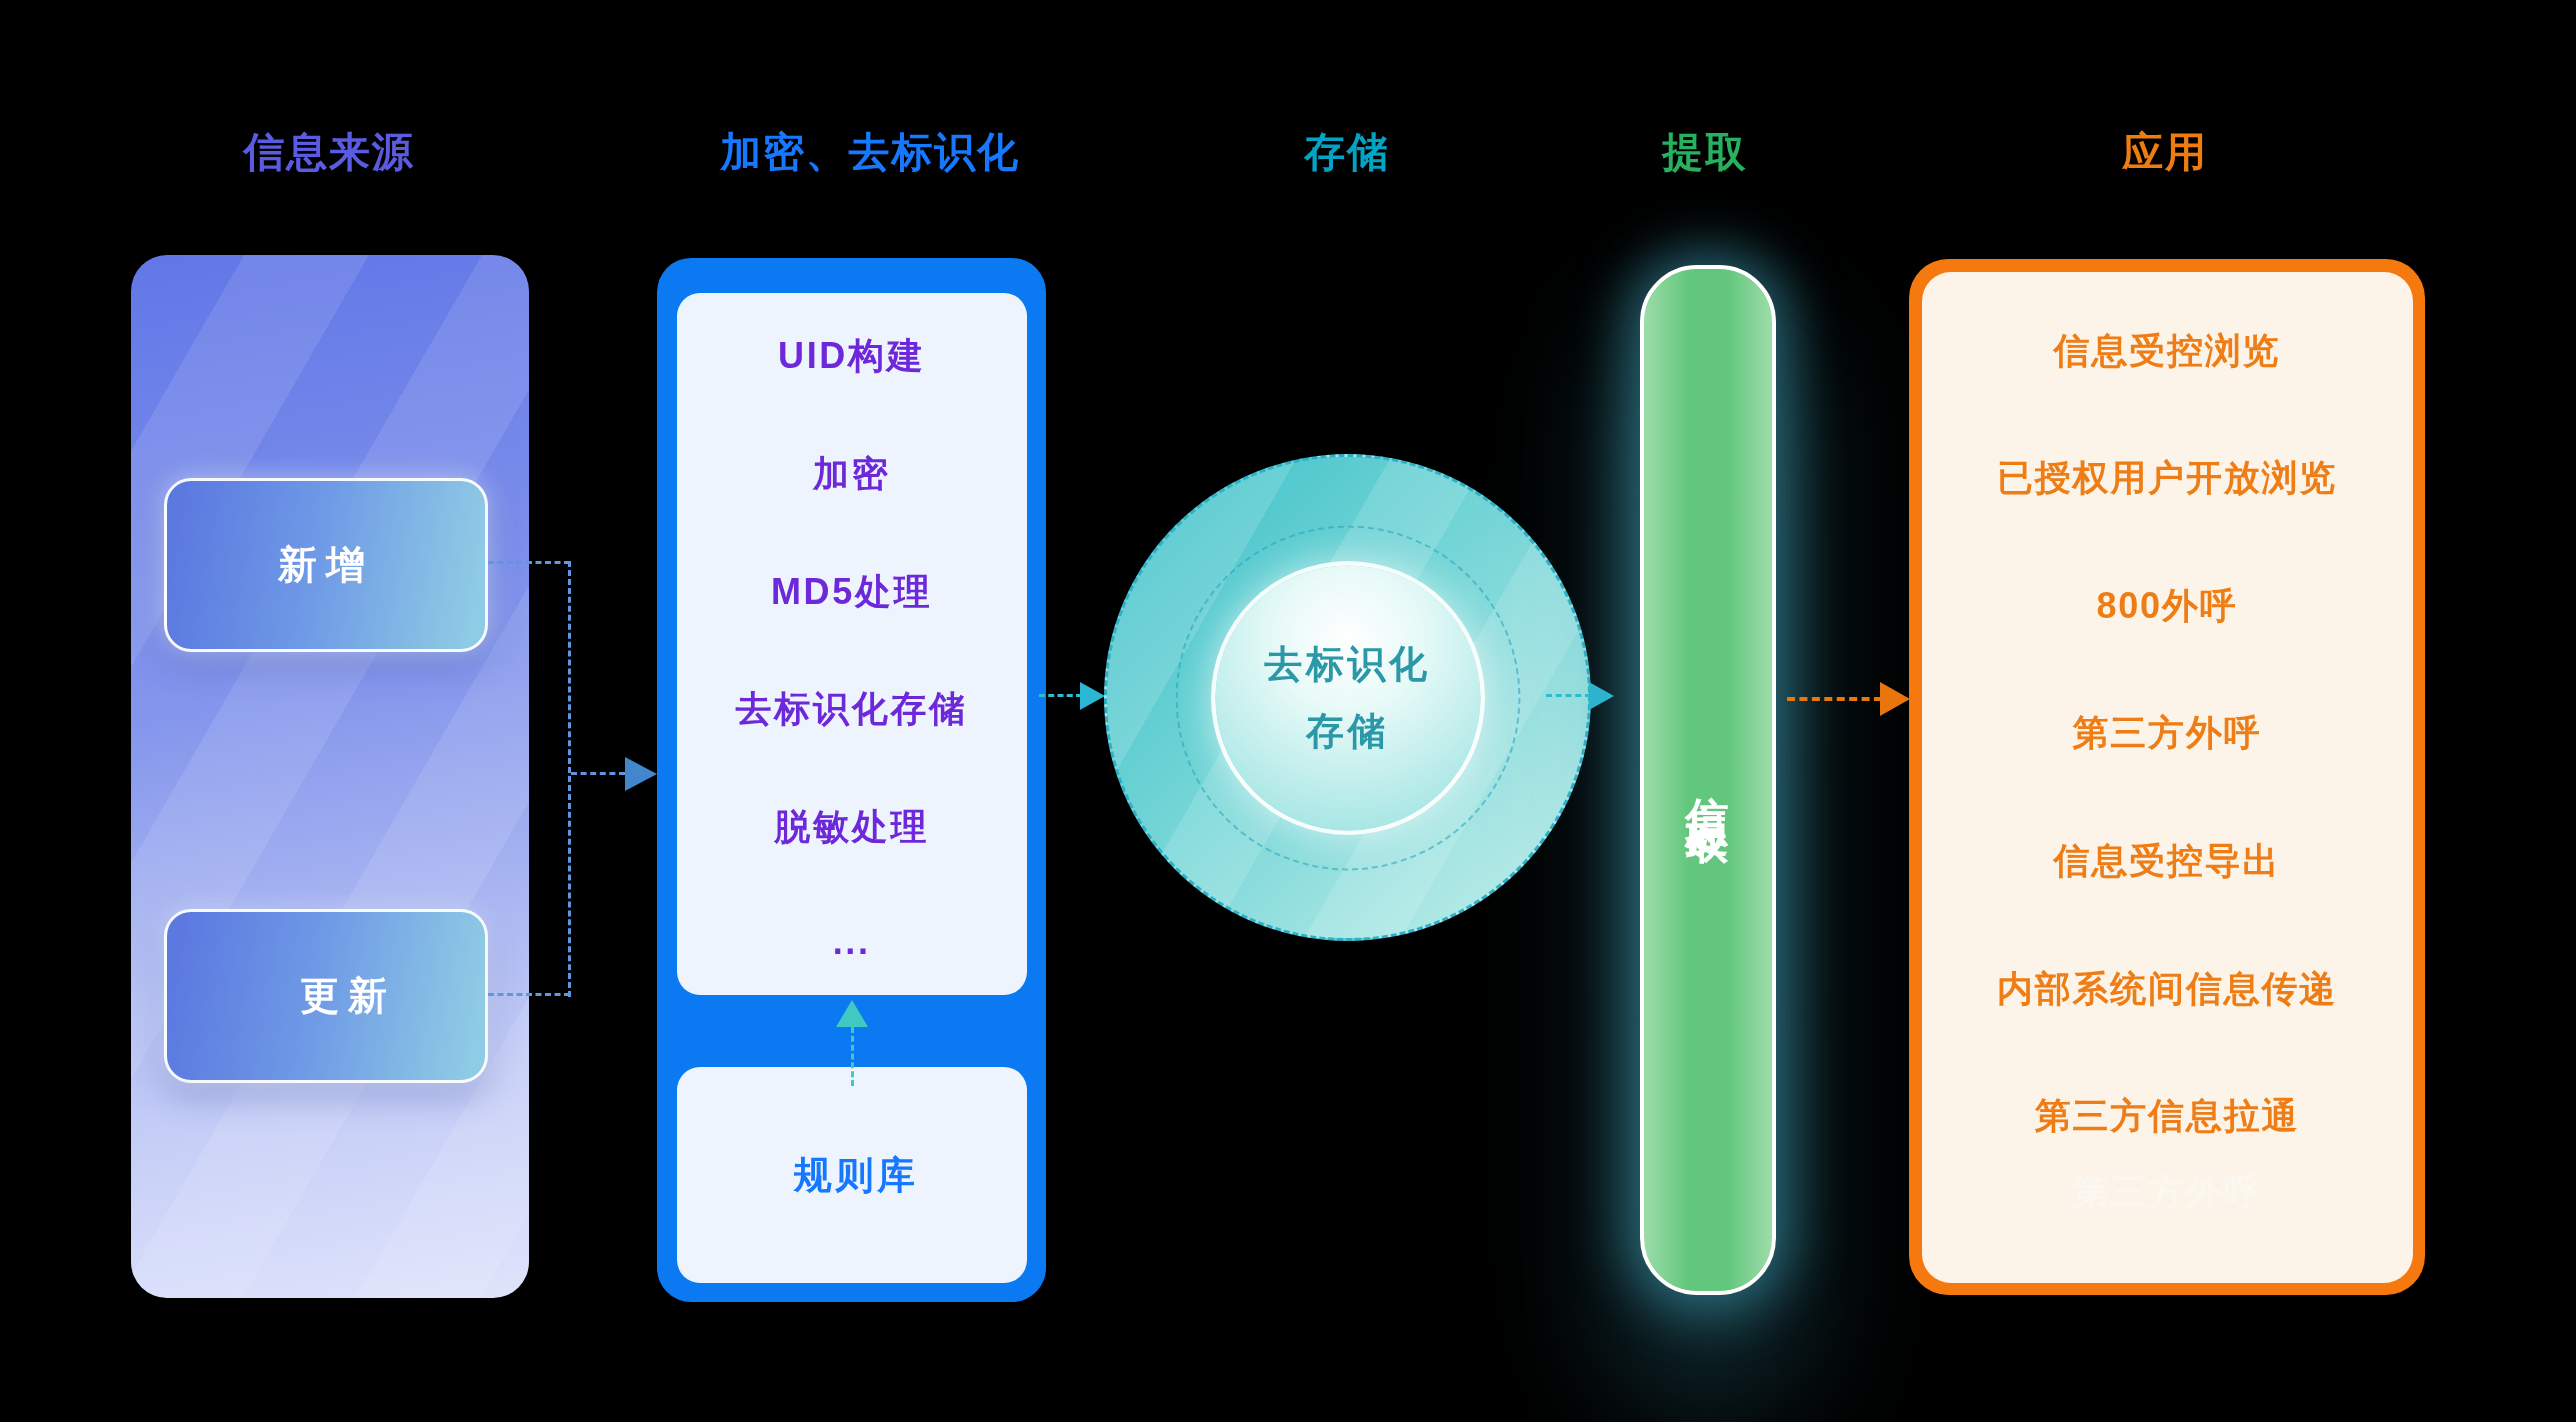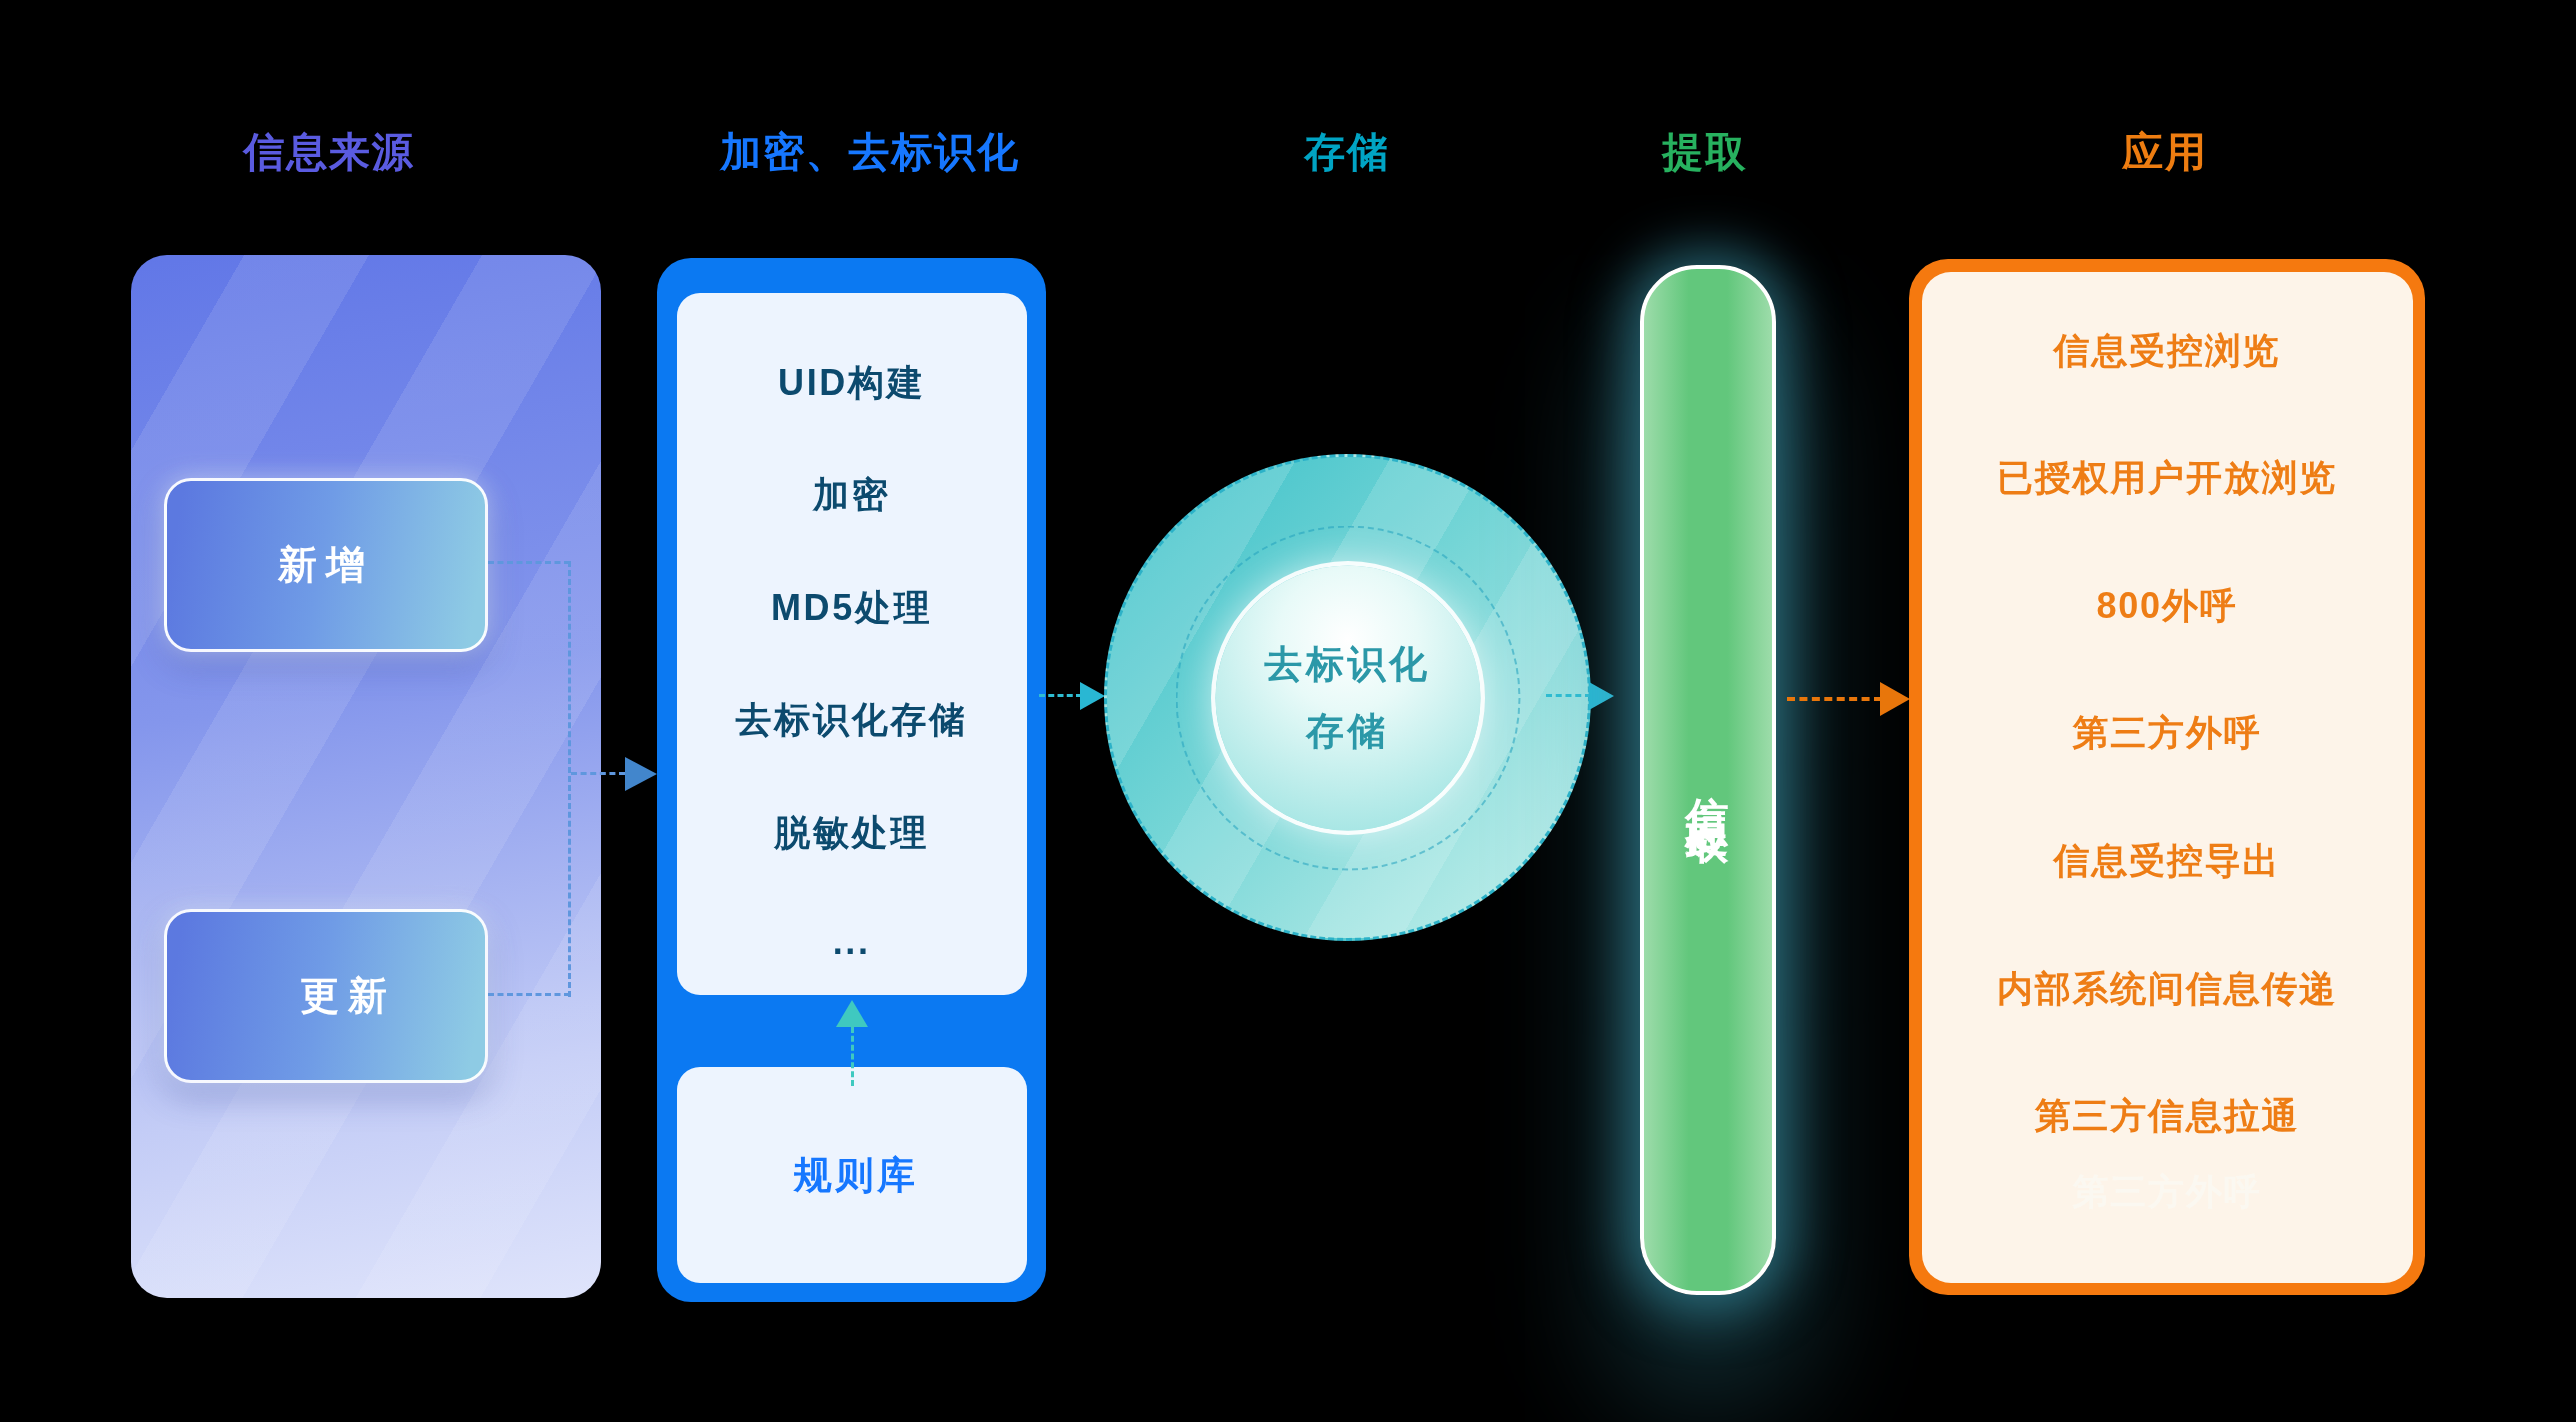--- a/index.html
+++ b/index.html
@@ -30,21 +30,21 @@
   .hdr-source  { left: 329px;  color: #5a5be0; }
   .hdr-encrypt { left: 870px;  color: #1677ff; }
   .hdr-storage { left: 1347px; color: #00a4c4; }
   .hdr-extract { left: 1705px; color: #27b15f; }
   .hdr-app     { left: 2165px; color: #ee7d11; }
 
   
   .source-panel {
     position: absolute;
     left: 131px; top: 255px;
-    width: 470px; height: 1043px;
+    width: 398px; height: 1043px;
     border-radius: 36px;
     background:
       repeating-linear-gradient(120deg,
         rgba(255,255,255,0.00) 0 98px,
         rgba(255,255,255,0.10) 98px 206px),
       linear-gradient(170deg, #6177e7 0%, #8496ec 42%, #c3ccf6 78%, #dfe4fb 100%);
   }
   .source-panel::after {
     content: "";
     position: absolute;
@@ -128,26 +128,25 @@
     left: 19.7px; top: 35px;
     width: 350px; height: 702px;
     border-radius: 23px;
     background: #edf4fe;
     display: flex;
     flex-direction: column;
     justify-content: space-between;
     padding: 39px 9px 32px 9px;
   }
   .encrypt-item {
-    color: #0c4a6e;
+    color: #6d28d9;
     font-size: 36px;
     font-weight: 600;
     text-align: center;
     letter-spacing: 2.7px;
-    margin-top: 27px;
   }
   .rule-box {
     position: absolute;
     left: 19.7px; top: 809px;
     width: 350px; height: 216px;
     border-radius: 23px;
     background: #edf4fe;
     display: flex;
     align-items: center;
     justify-content: center;

